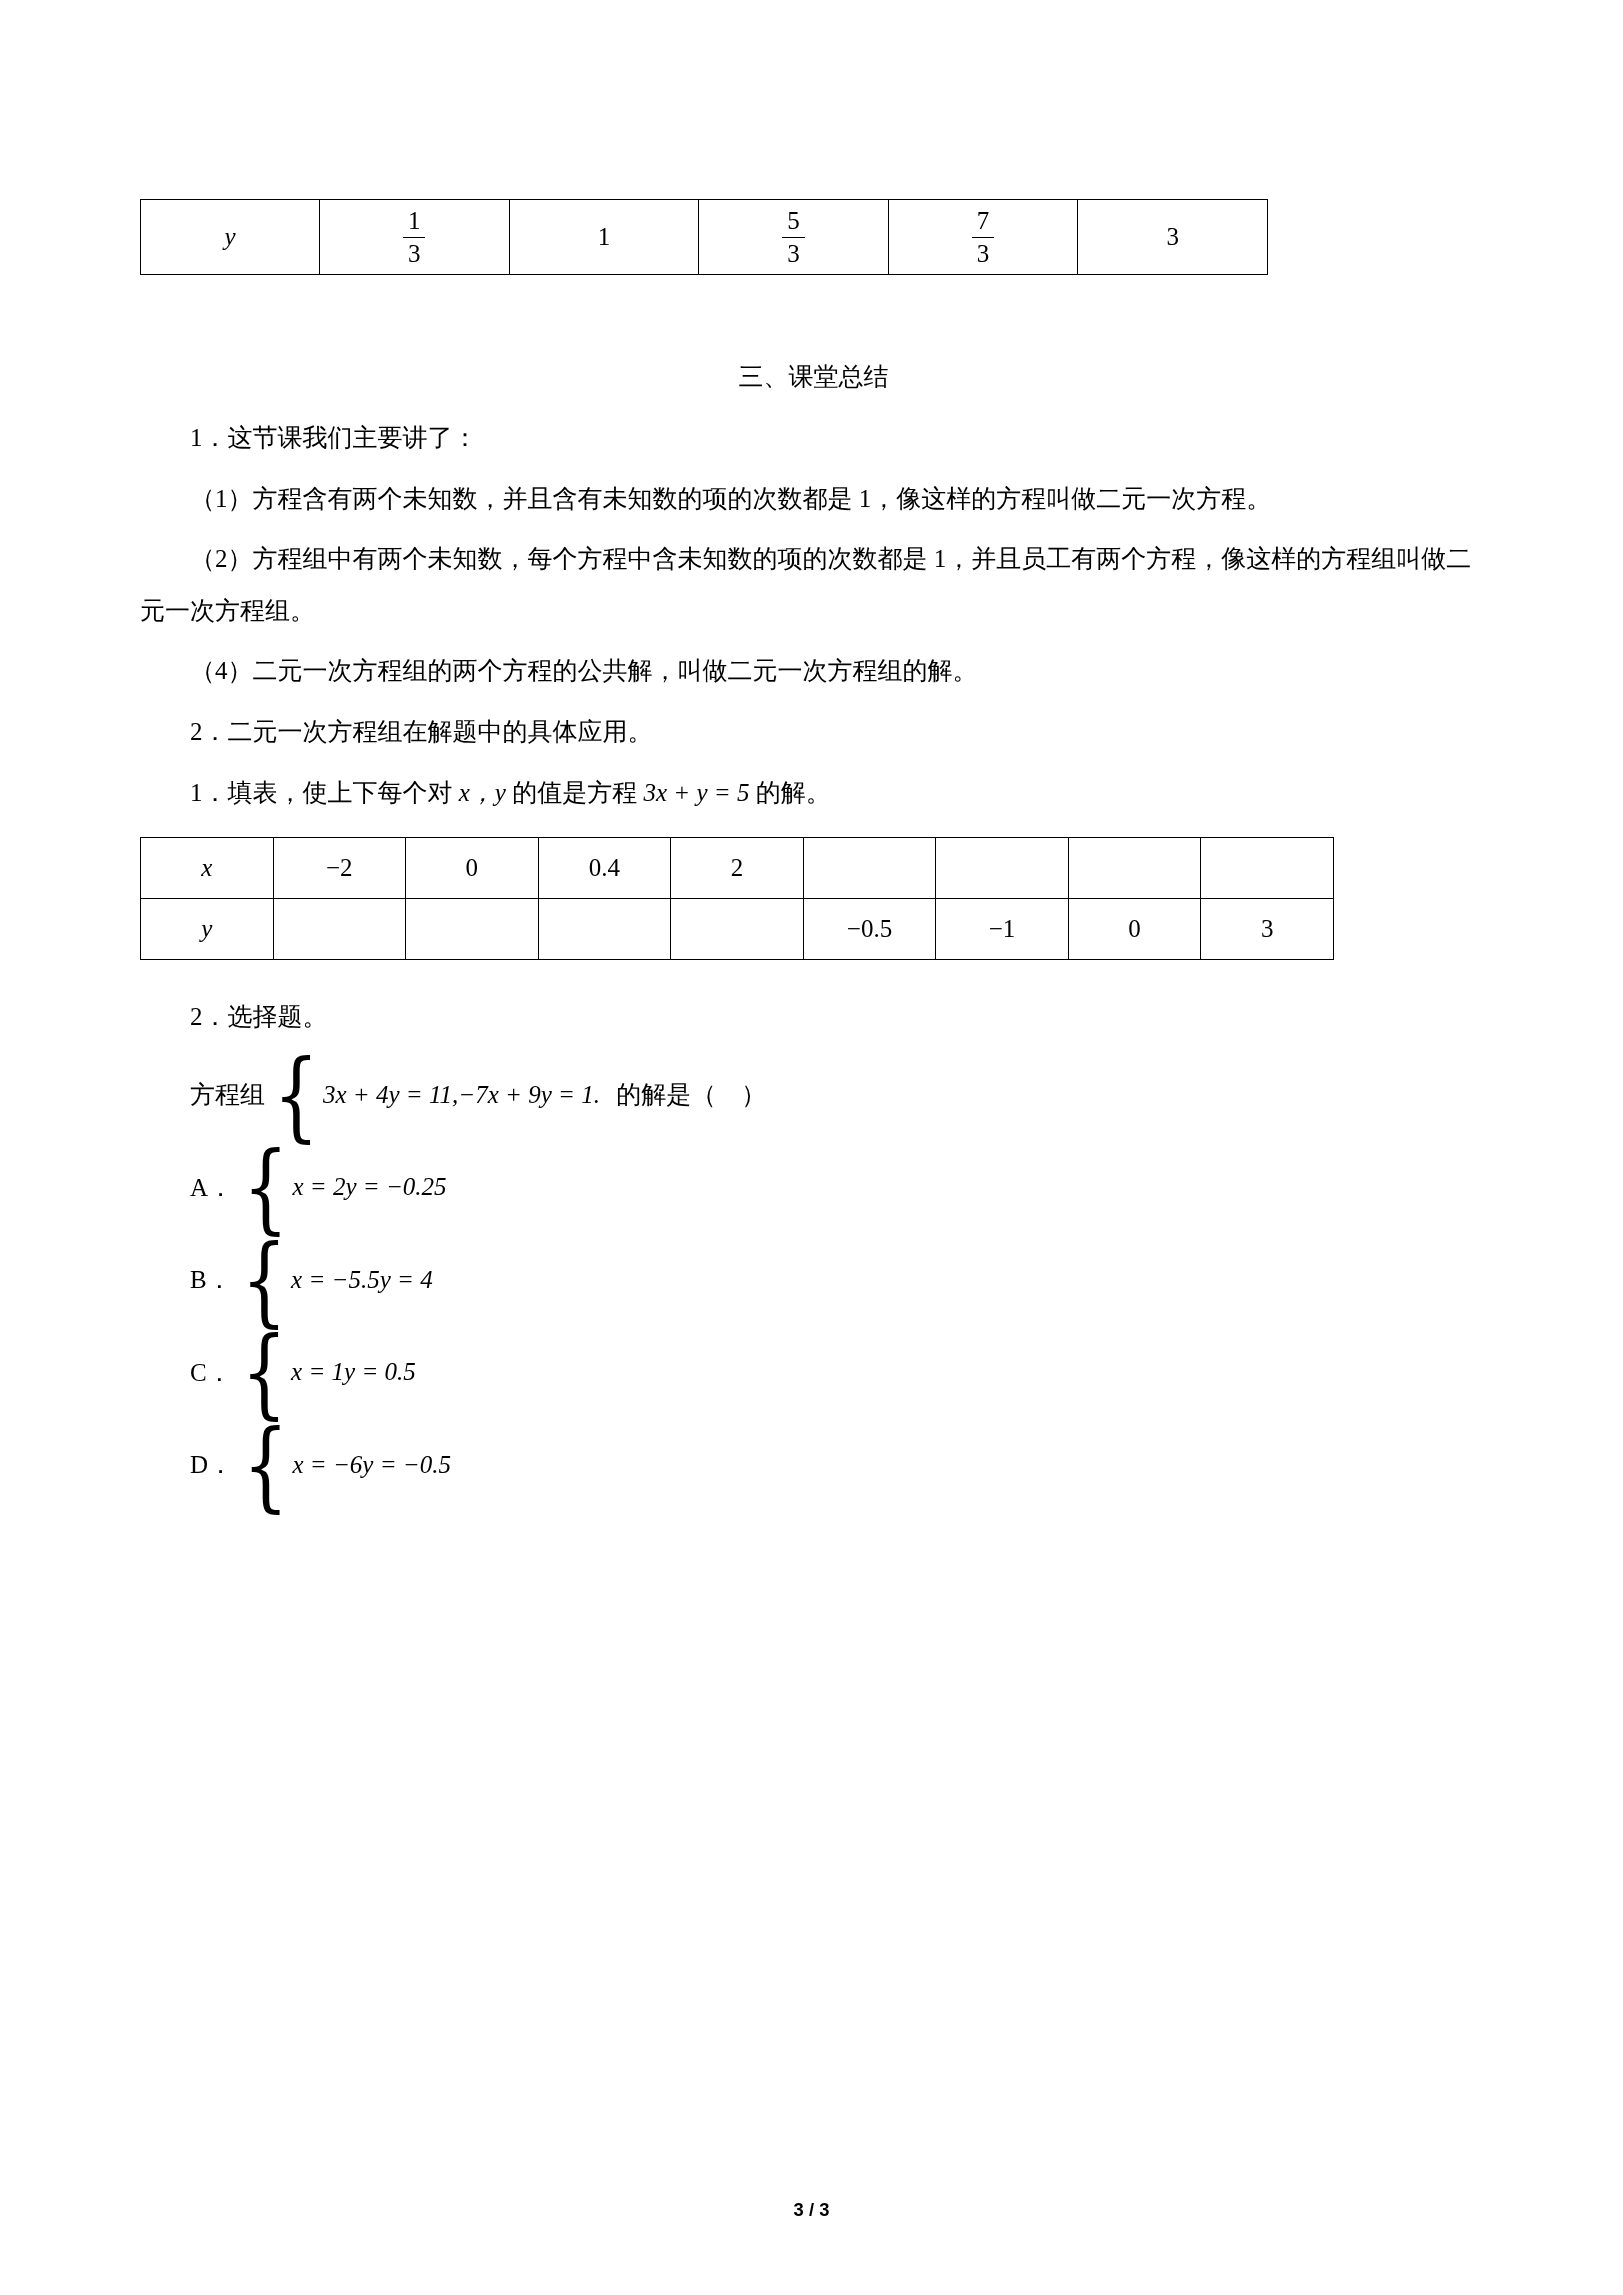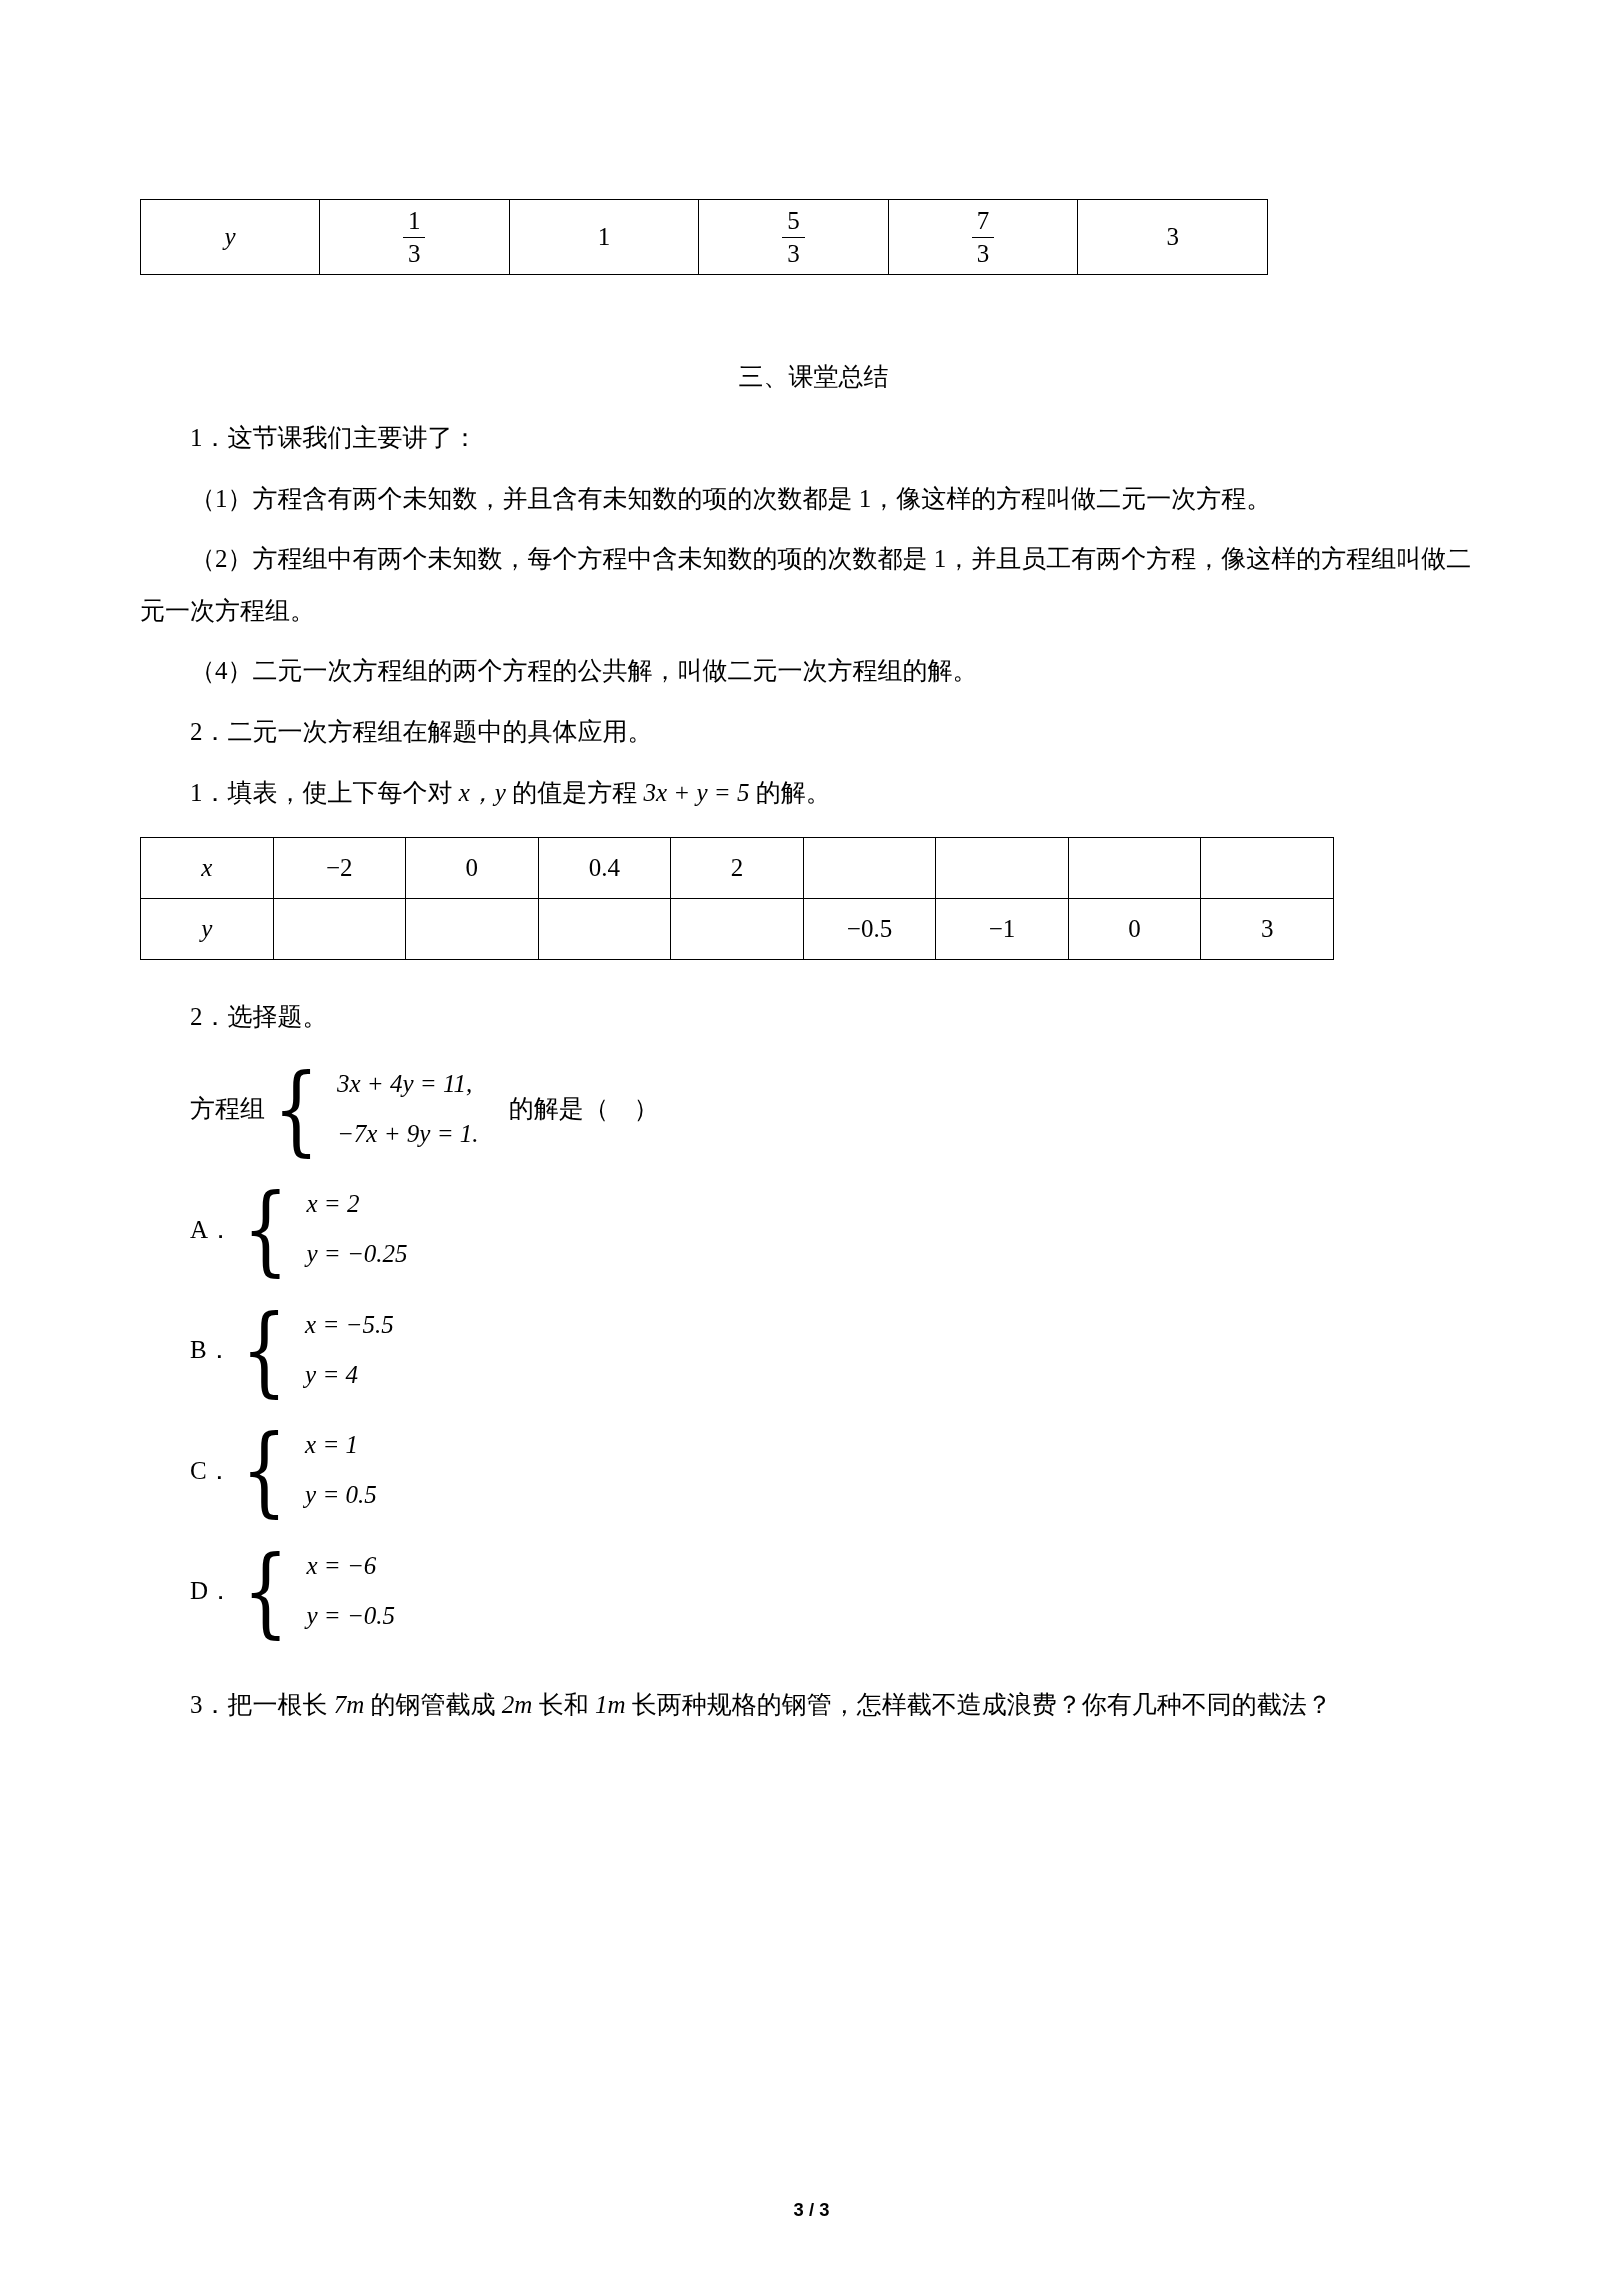--- a/index.html
+++ b/index.html
@@ -45,24 +45,24 @@
   .fill-table td { height: 61px; }
 
   .system-row {
     display: flex;
     align-items: center;
     padding-left: 50px;
     margin: 16.4px 0 20.5px;
   }
   .stack {
     display: inline-flex;
-    flex-direction: column;
+    flex-direction: row;
     align-items: flex-start;
     line-height: 2.0;
-    margin: 0 18px;
+    margin: 0 4px;
   }
   .brace {
     font-family: "DejaVu Serif", serif;
     font-size: 72px;
     line-height: 1;
     font-weight: 400;
     transform: scaleY(1.35);
     margin-left: 4.1px;
   }
   .sys-prefix { margin-right: 4.1px; }
@@ -210,18 +210,17 @@
 
   <div class="option">
     <span class="opt-letter">D．</span>
     <span class="brace">{</span>
     <span class="stack">
       <span class="math">x = −6</span>
       <span class="math">y = −0.5</span>
     </span>
   </div>
 
-  <p class="para q3"><span>3．把一根长 </span><span class="math">7m</span><span> 的钢管截成 </span><span class="math">2m</span><span> 长和 </span><span class="math">1m</span><span> 长两种规格的钢管，怎样截不造成浪费？你有几种不同的截法？</span></p>
 
   <div class="footer">3 / 3</div>
 
 </div>
 
 
 </body></html>

